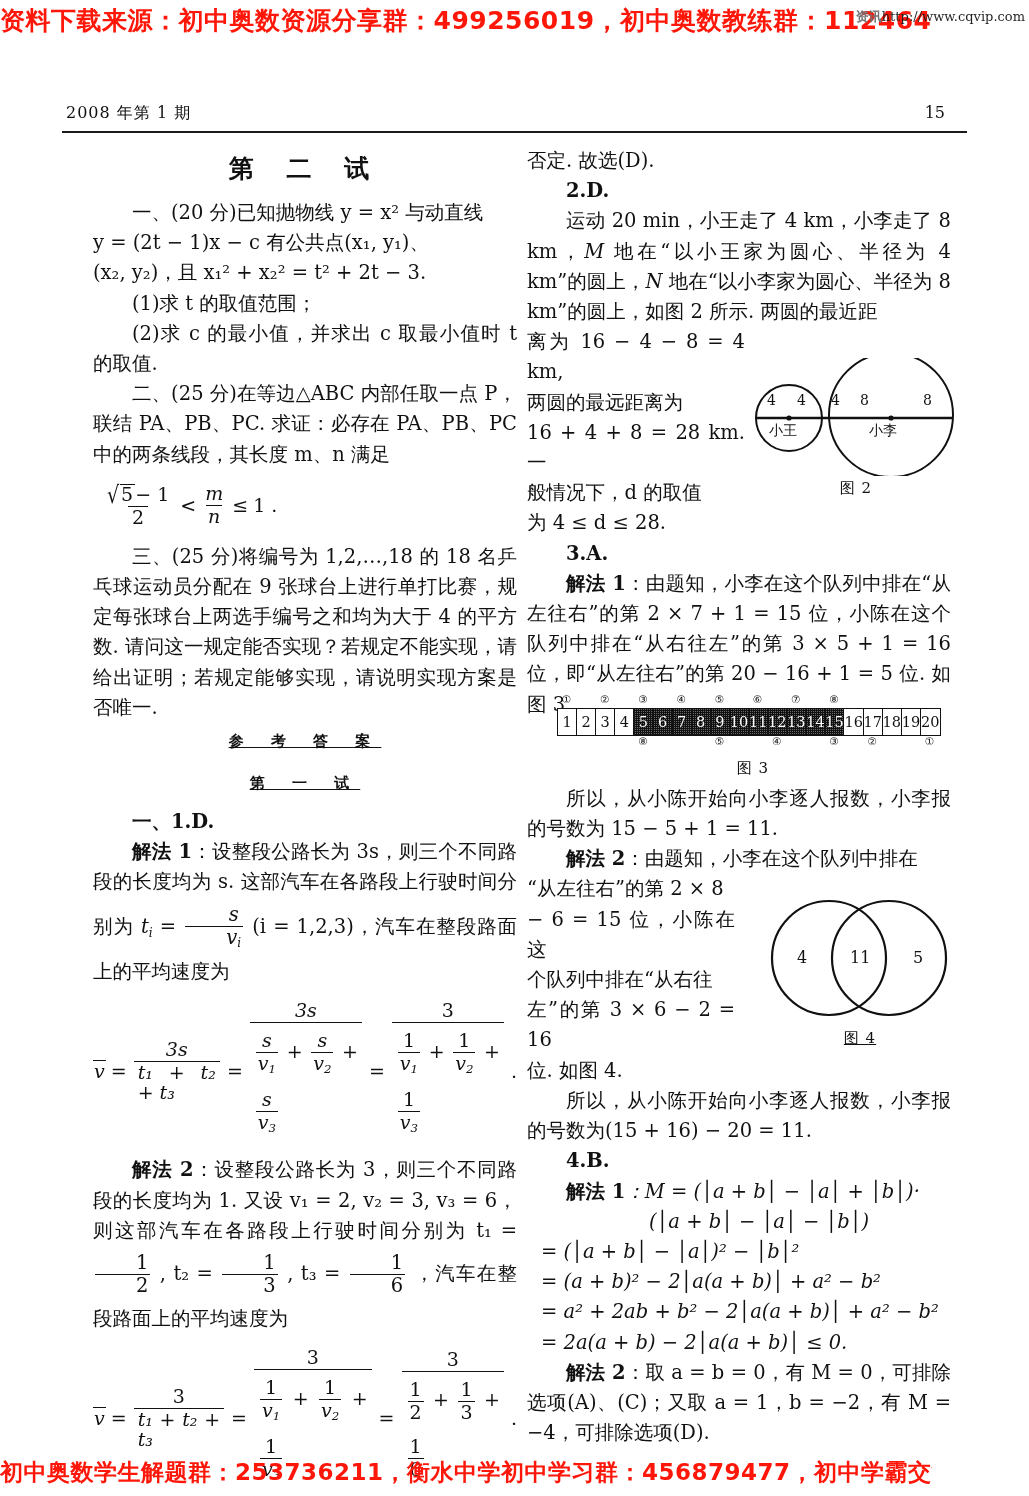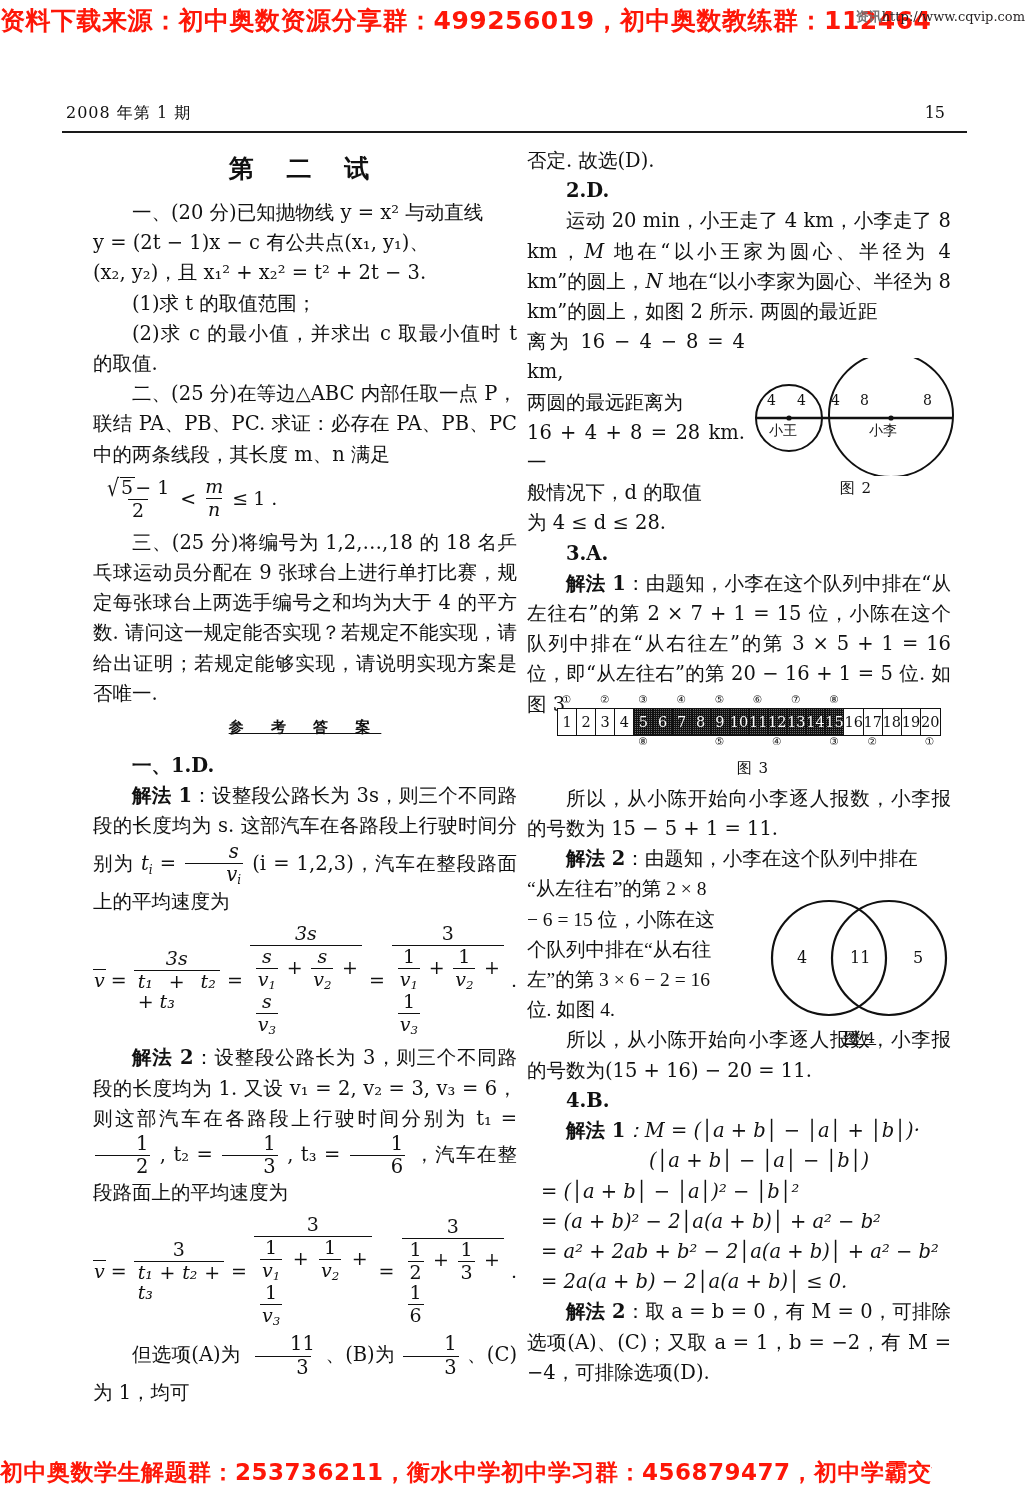--- a/index.html
+++ b/index.html
@@ -134,21 +134,21 @@
     margin: 7px 0 7px 0;
     flex-wrap: nowrap;
   }
   .eq.left { justify-content: flex-start; padding-left: 8px; }
   .frac {
     display: inline-flex;
     flex-direction: column;
     align-items: center;
     vertical-align: middle;
     line-height: 1.05;
-    margin: 0 2px;
+    margin: 7px 2px;
   }
   .frac > .n { padding: 0 4px 1px 4px; }
   .frac > .d { padding: 1px 4px 0 4px; border-top: 1.6px solid #111; }
   .frac.tight > .n, .frac.tight > .d { padding-left:2px; padding-right:2px; }
   .sqrt {
     display: inline-block;
     border-top: 1.5px solid #111;
     padding: 0 2px 0 1px;
     margin-left: 1px;
   }
@@ -282,20 +282,21 @@
       <span class="n it">m</span>
       <span class="d it">n</span>
     </span>
     <span>≤</span>
     <span>1 .</span>
   </div>
 
   <p class="ind">三、(25 分)将编号为 1,2,…,18 的 18 名乒乓球运动员分配在 9 张球台上进行单打比赛，规定每张球台上两选手编号之和均为大于 4 的平方数. 请问这一规定能否实现？若规定不能实现，请给出证明；若规定能够实现，请说明实现方案是否唯一.</p>
 
   <div class="center-title small">参 考 答 案</div>
+  <div class="center-title small">第 一 试</div>
 
   <p class="ind sec-head">一、1.D.</p>
 
   <p class="ind">
     <b>解法 1</b><span>：设整段公路长为 3s，则三个不同路段的长度均为 s. 这部汽车在各路段上行驶时间分别为</span>
     <span class="it">t</span><sub>i</sub>
     <span>=</span>
     <span class="frac tight">
       <span class="n it">s</span>
       <span class="d it"><span>v</span><sub>i</sub></span>
@@ -461,21 +462,21 @@
     <b>解法 1</b><span>：由题知，小李在这个队列中排在“从左往右”的第 2 × 7 + 1 = 15 位，小陈在这个队列中排在“从右往左”的第 3 × 5 + 1 = 16 位，即“从左往右”的第 20 − 16 + 1 = 5 位. 如图 3.</span>
   </p>
 
   <div style="height:64px;"></div>
 
   <p class="ind">所以，从小陈开始向小李逐人报数，小李报的号数为 15 − 5 + 1 = 11.</p>
 
   <p class="ind">
     <b>解法 2</b><span>：由题知，小李在这个队列中排在</span>
   </p>
-  <div style="width:208px;font-family:Liberation Serif, serif;">
+  <div style="width:208px;">
     <p class="noind">“从左往右”的第 2 × 8</p>
     <p class="noind">− 6 = 15 位，小陈在这</p>
     <p class="noind">个队列中排在“从右往</p>
     <p class="noind">左”的第 3 × 6 − 2 = 16</p>
     <p class="noind">位. 如图 4.</p>
   </div>
 
   <p class="ind">所以，从小陈开始向小李逐人报数，小李报的号数为(15 + 16) − 20 = 11.</p>
 
   <p class="ind sec-head">4.B.</p>

